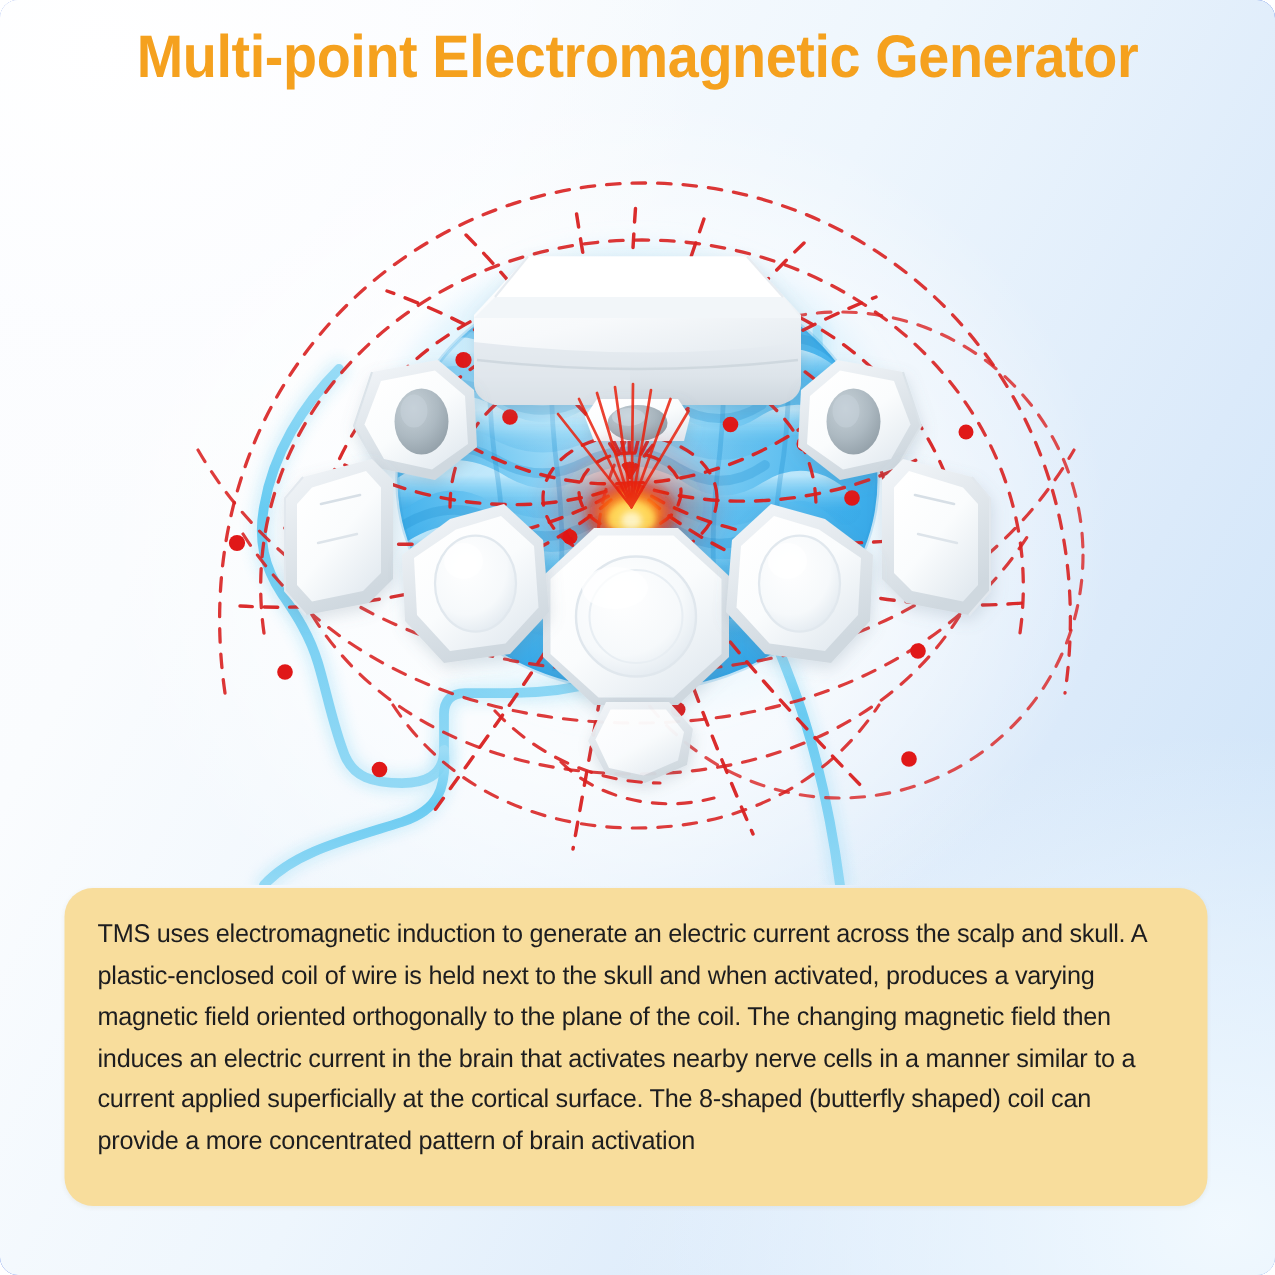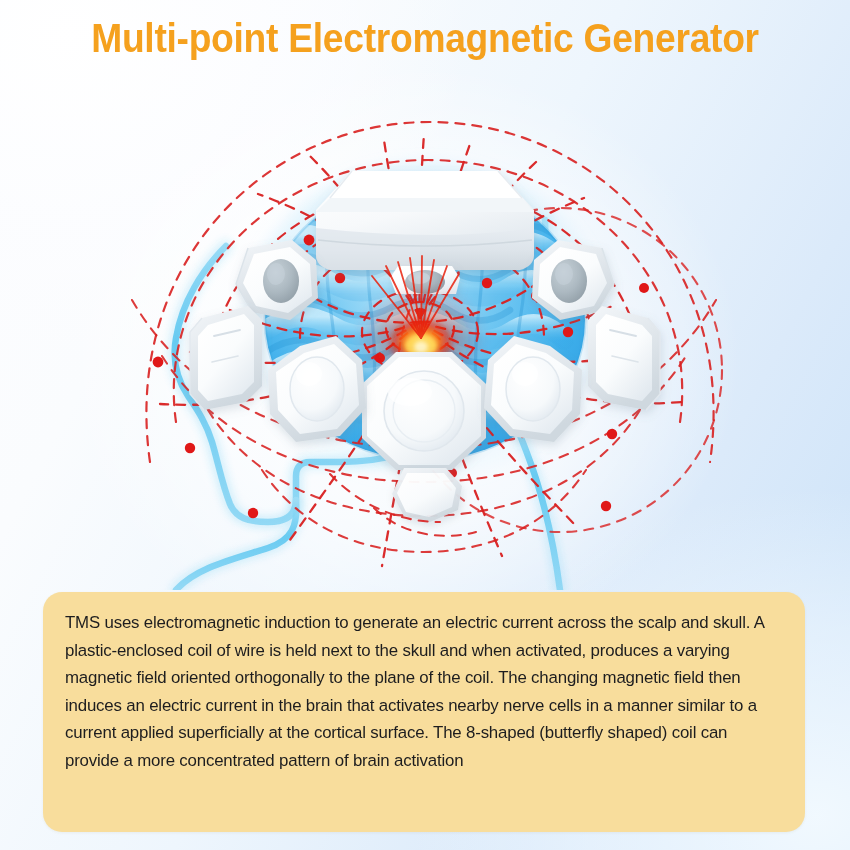--- a/index.html
+++ b/index.html
@@ -10,20 +10,21 @@
   body {
     font-family: "Liberation Sans", sans-serif;
   }
 
   #poster {
     position: relative;
     width: 850px;
     height: 850px;
     overflow: hidden;
     background: #1d4ed8;
+    border-radius: 12px;
   }
 
   
   .bg-base {
     position: absolute;
     inset: 0;
     background:
       linear-gradient(118deg,
         #fdfdff 0%,
         #fafcfe 22%,
@@ -87,21 +88,21 @@
     width: 850px;
     height: 520px;
   }
 
   
   .desc-card {
     position: absolute;
     left: 43px;
     top: 592px;
     width: 762px;
-    height: 240px;
+    height: 212px;
     background: #f8dd9c;
     border-radius: 19px;
     box-sizing: border-box;
     padding: 17px 22px 14px 22px;
     z-index: 50;
     box-shadow: 0 1px 3px rgba(120,100,40,0.07);
   }
   .desc-text {
     font-family: "Liberation Sans", sans-serif;
     font-size: 17.1px;

